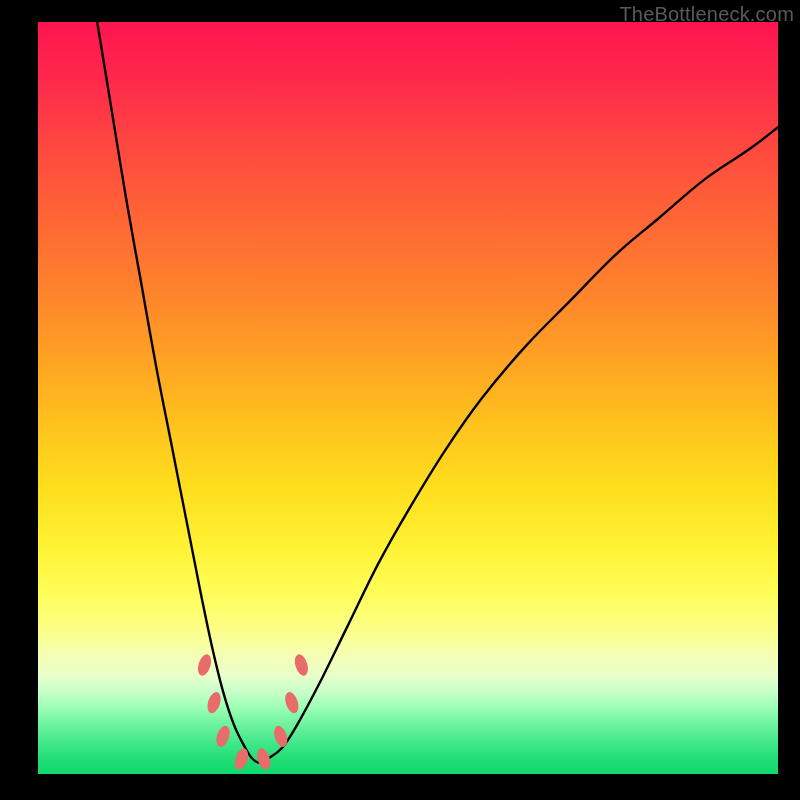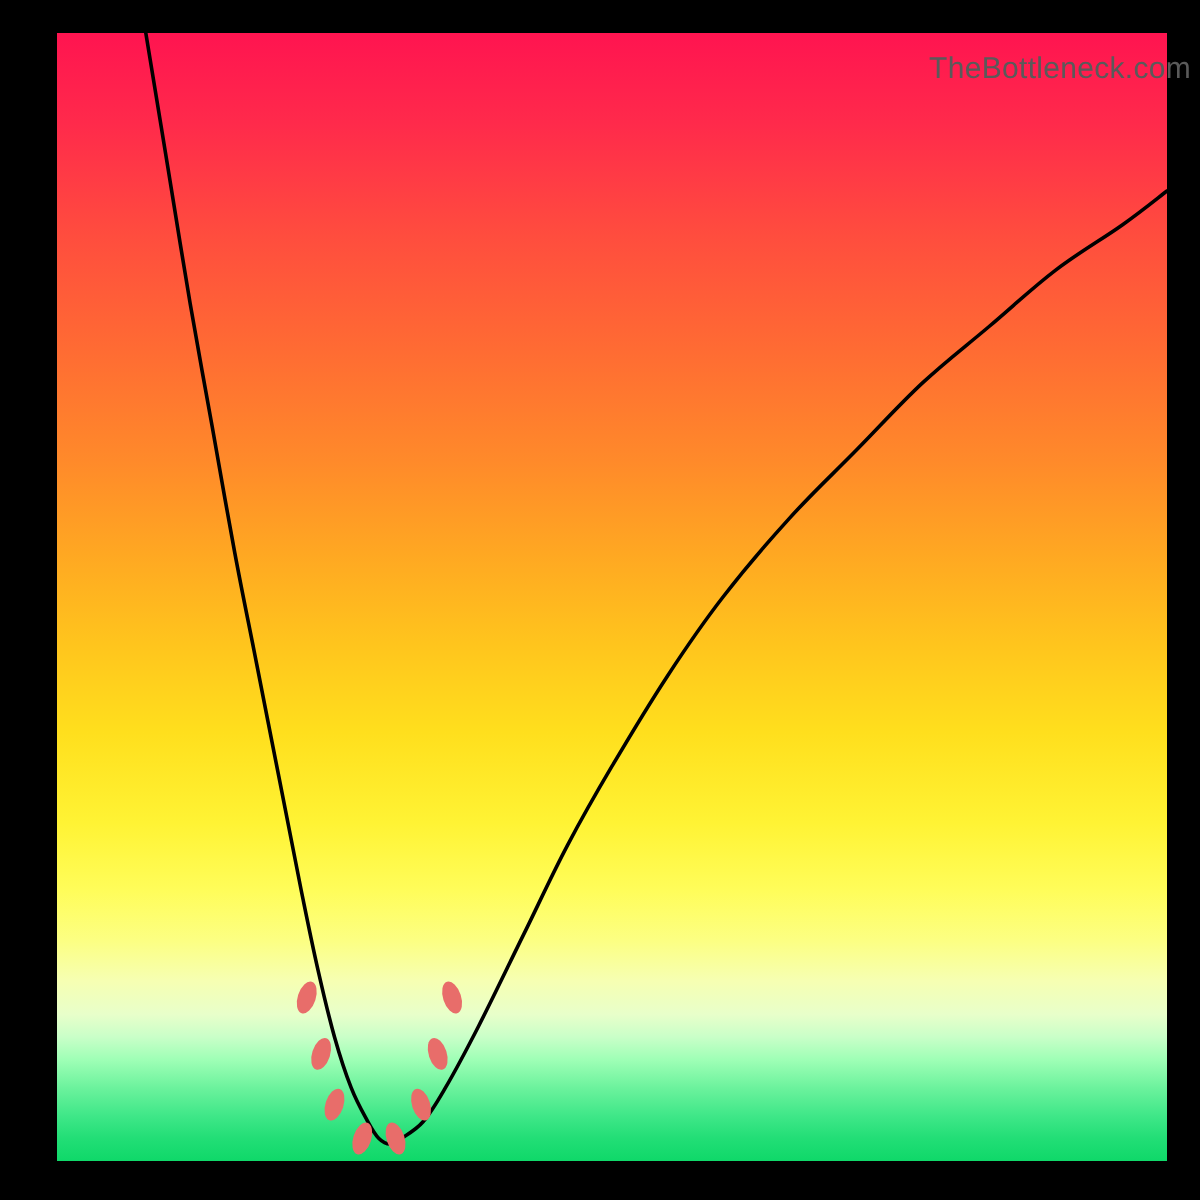--- a/index.html
+++ b/index.html
@@ -48,21 +48,20 @@
   }
   .watermark {
     position: absolute;
     right: 6px;
     top: 3px;
     font-size: 20px;
     font-weight: 500;
     color: #5a5a5a;
     letter-spacing: 0.2px;
     user-select: none;
-    margin-top: 32px;
   }
   svg.curve {
     position: absolute;
     left: 0; top: 0;
     width: 740px;
     height: 752px;
     overflow: visible;
   }
 </style>
 </head>

